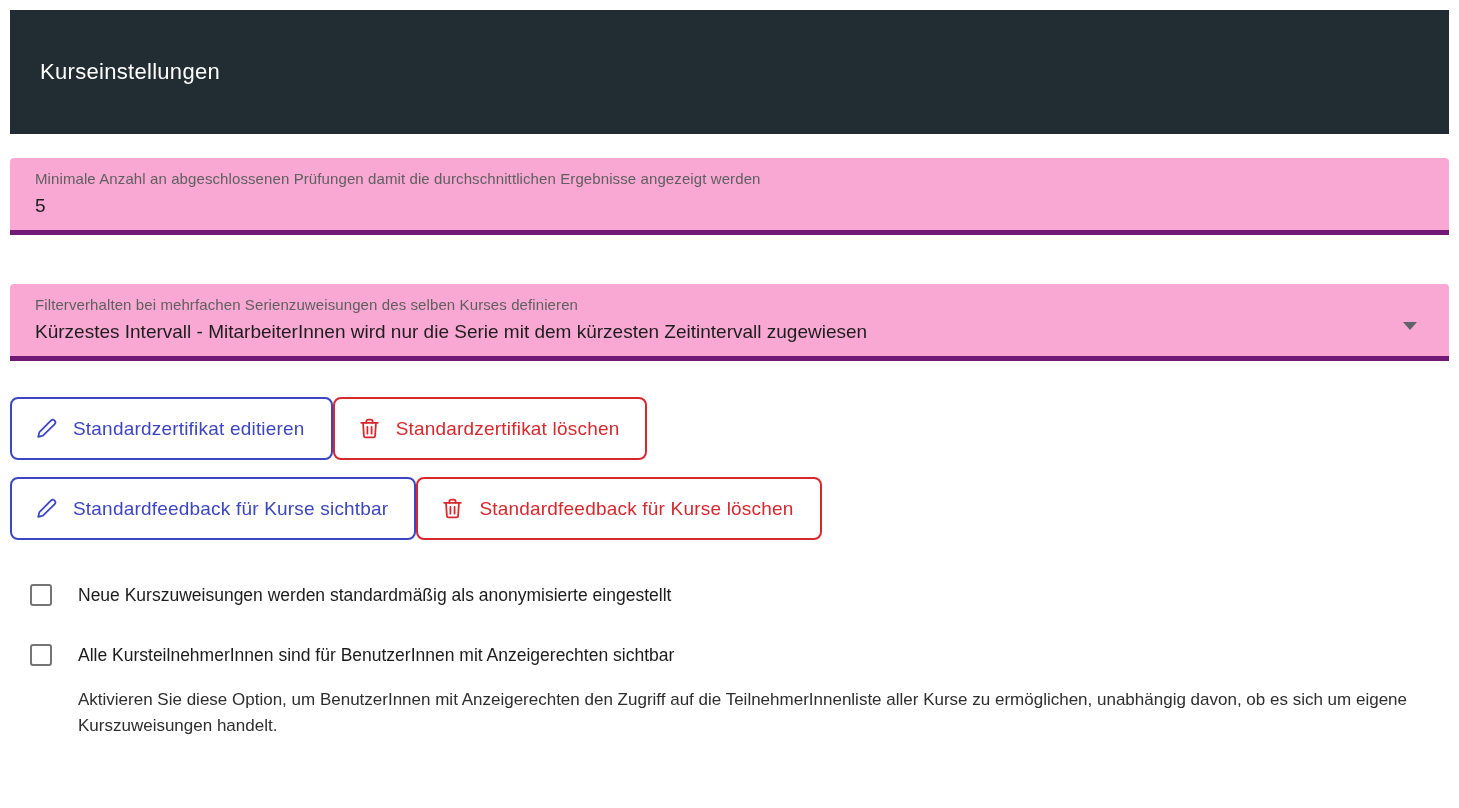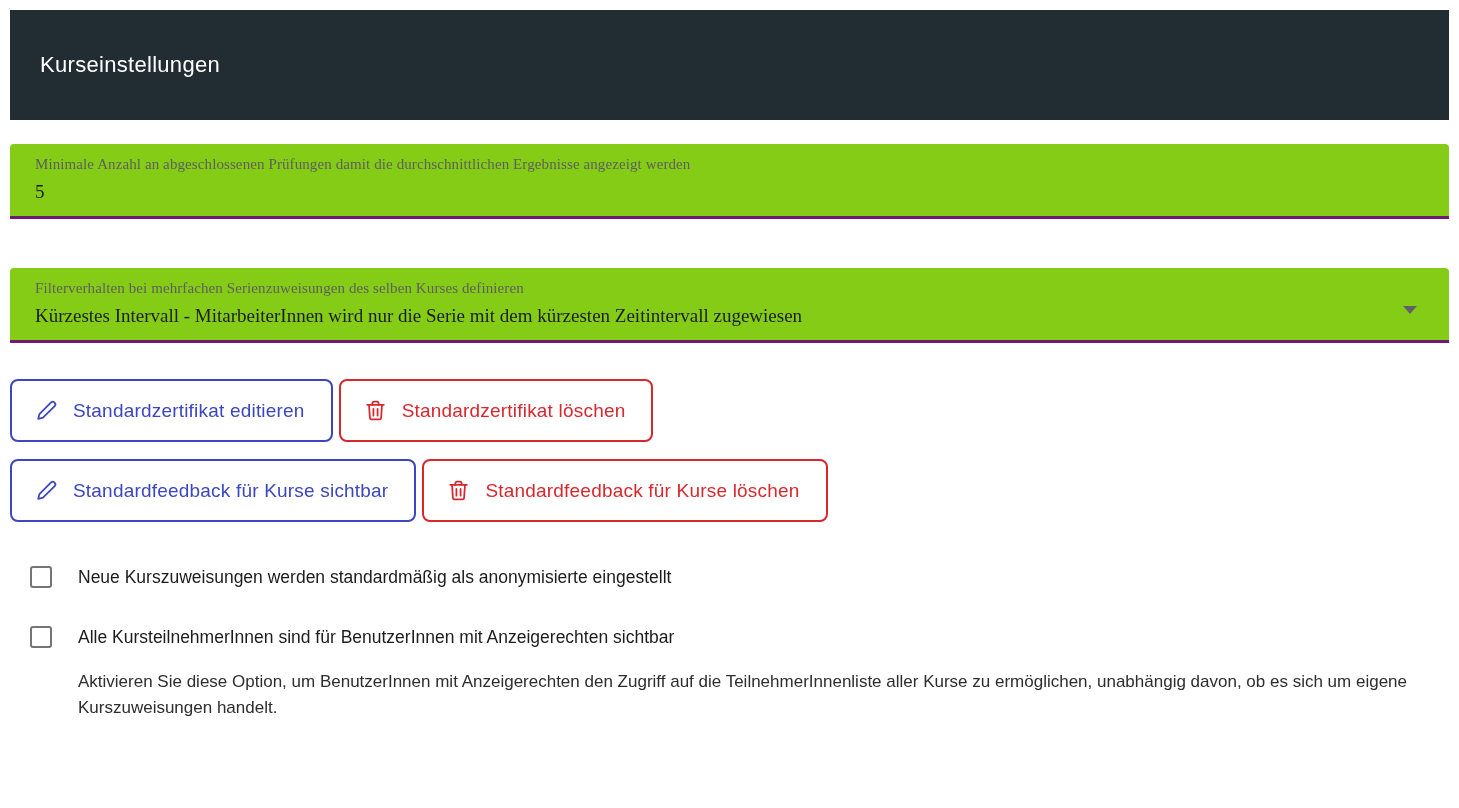--- a/index.html
+++ b/index.html
@@ -3,21 +3,21 @@
 <meta charset="utf-8">
 <style>
   * { box-sizing: border-box; margin: 0; padding: 0; }
   html, body { width: 1459px; height: 808px; background: #ffffff; overflow: hidden; }
   body { font-family: "Liberation Sans", sans-serif; color: #1d1d1d; }
 
   .page { padding: 10px 10px 0 10px; width: 1459px; }
 
   
   .header {
-    height: 110px;
+    height: 124px;
     background: #222d33;
     display: flex;
     align-items: center;
     padding-left: 30px;
   }
   .header h1 {
     color: #ffffff;
     font-size: 22px;
     font-weight: 400;
     letter-spacing: 0.3px;
@@ -44,25 +44,24 @@
   .checkbox-label {
     margin-left: 26px;
     font-size: 17.5px;
     color: #1c1c1c;
     cursor: pointer;
   }
 
   
   .field {
     position: relative;
-    background: #84cc16;
-    border-bottom: 3px solid #701a75;
+    background: #f9a8d4;
+    border-bottom: 5px solid #701a75;
     border-radius: 4px 4px 0 0;
     padding: 12px 60px 13px 25px;
-    font-family: Liberation Serif, serif;
   }
   .field.min-exams { margin-top: 24px; }
   .field.filter { margin-top: 49px; }
   .field-label {
     font-size: 15px;
     color: #5f5f5f;
     letter-spacing: 0.1px;
   }
   .field-value {
     margin-top: 8px;
@@ -74,21 +73,21 @@
     right: 32px;
     top: 50%;
     margin-top: 2px;
     width: 0; height: 0;
     border-left: 7px solid transparent;
     border-right: 7px solid transparent;
     border-top: 8px solid #5f6368;
   }
 
   
-  .button-row { display: flex; gap: 6px; }
+  .button-row { display: flex; gap: 0; }
   .button-row.row1 { margin-top: 36px; }
   .button-row.row2 { margin-top: 17px; }
   .btn {
     display: inline-flex;
     align-items: center;
     gap: 14px;
     height: 63px;
     padding: 0 26px 0 22px;
     background: #ffffff;
     border-radius: 8px;

